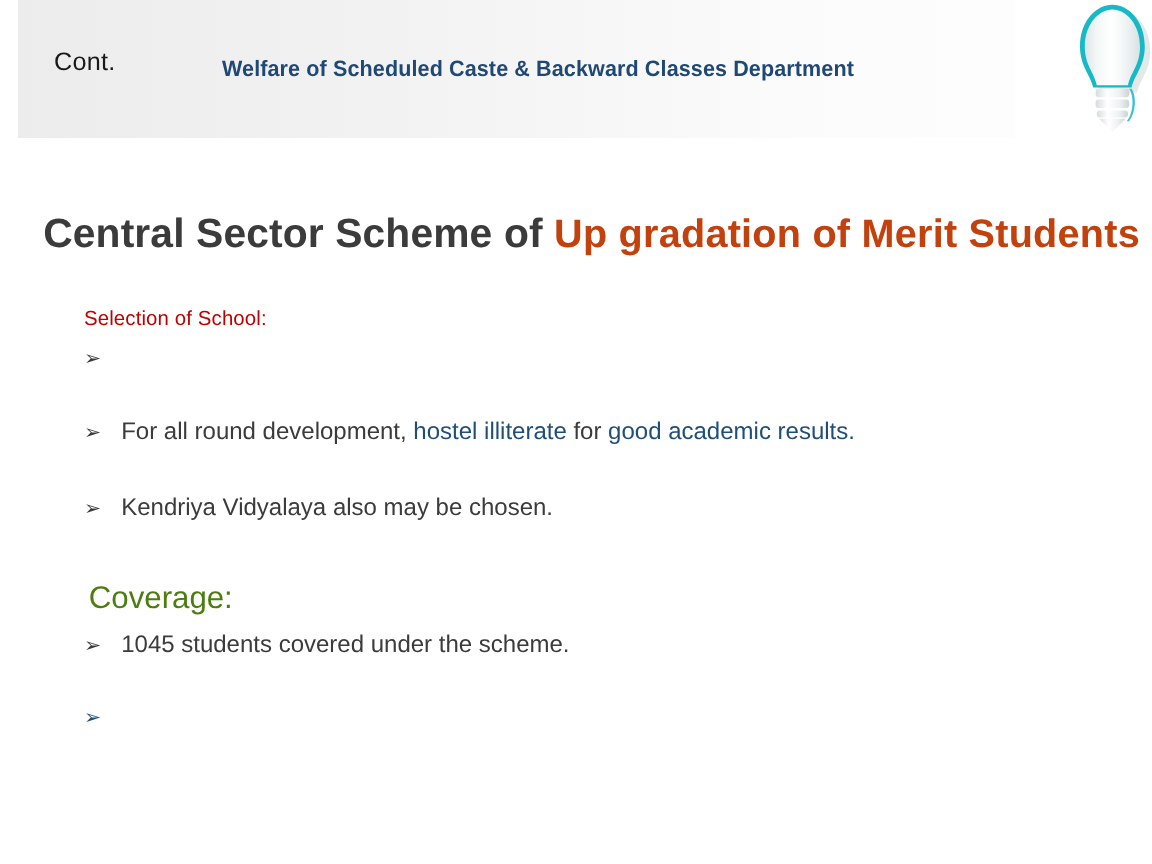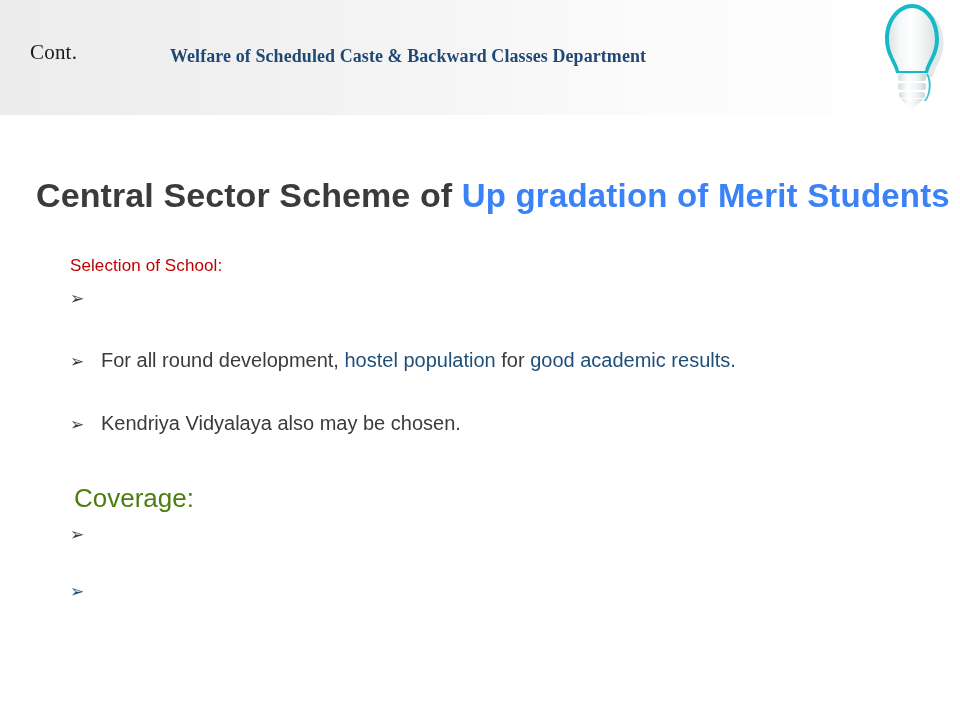--- a/index.html
+++ b/index.html
@@ -11,26 +11,25 @@
     height: 720px;
     background: #ffffff;
     font-family: "Liberation Sans", sans-serif;
     overflow: hidden;
     position: relative;
   }
 
   
   #header-band {
     position: absolute;
-    left: 0;
+    left: 15px;
     top: 0;
     width: 831px;
     height: 115px;
     background: linear-gradient(to right, #ececec 0%, #efefef 18%, #f2f2f2 38%, #f7f7f7 60%, #fbfbfb 78%, #fdfdfd 100%);
-    font-family: Liberation Serif, serif;
   }
   #cont-label {
     position: absolute;
     left: 30px;
     top: 40px;
     font-size: 21px;
     font-weight: 400;
     color: #1a1a1a;
     letter-spacing: 0.2px;
     white-space: nowrap;
@@ -64,21 +63,21 @@
   }
   .title-lead {
     font-size: 34px;
     font-weight: bold;
     color: #3b3b3b;
     letter-spacing: 0.1px;
   }
   .title-accent {
     font-size: 33px;
     font-weight: bold;
-    color: #3b82f6;
+    color: #c2410c;
     letter-spacing: 0.2px;
     text-align: center;
   }
 
   
   #body-content {
     position: absolute;
     left: 70px;
     top: 256px;
     width: 860px;
@@ -174,38 +173,39 @@
   <div class="section-head">Selection of School:</div>
 
   <div class="bullet-row">
     <span class="bullet-glyph">➢</span>
   </div>
 
   <div class="gap-sm"></div>
 
   <div class="bullet-row">
     <span class="bullet-glyph">➢</span>
-    <span class="bullet-text"><span>For all round development, </span><span class="blue">hostel population</span><span> for </span><span class="blue">good academic results</span><span class="blue">.</span></span>
+    <span class="bullet-text"><span>For all round development, </span><span class="blue">hostel illiterate</span><span> for </span><span class="blue">good academic results</span><span class="blue">.</span></span>
   </div>
 
   <div class="gap-md"></div>
 
   <div class="bullet-row">
     <span class="bullet-glyph">➢</span>
     <span class="bullet-text">Kendriya Vidyalaya also may be chosen.</span>
   </div>
 
   <div class="gap-lg"></div>
 
   <div class="plain-line">Coverage:</div>
 
   <div class="gap-xs"></div>
 
   <div class="bullet-row">
     <span class="bullet-glyph">➢</span>
+    <span class="bullet-text">1045 students covered under the scheme.</span>
   </div>
 
   <div class="gap-md"></div>
 
   <div class="bullet-row">
     <span class="bullet-glyph blue">➢</span>
   </div>
 
 </div>
 

